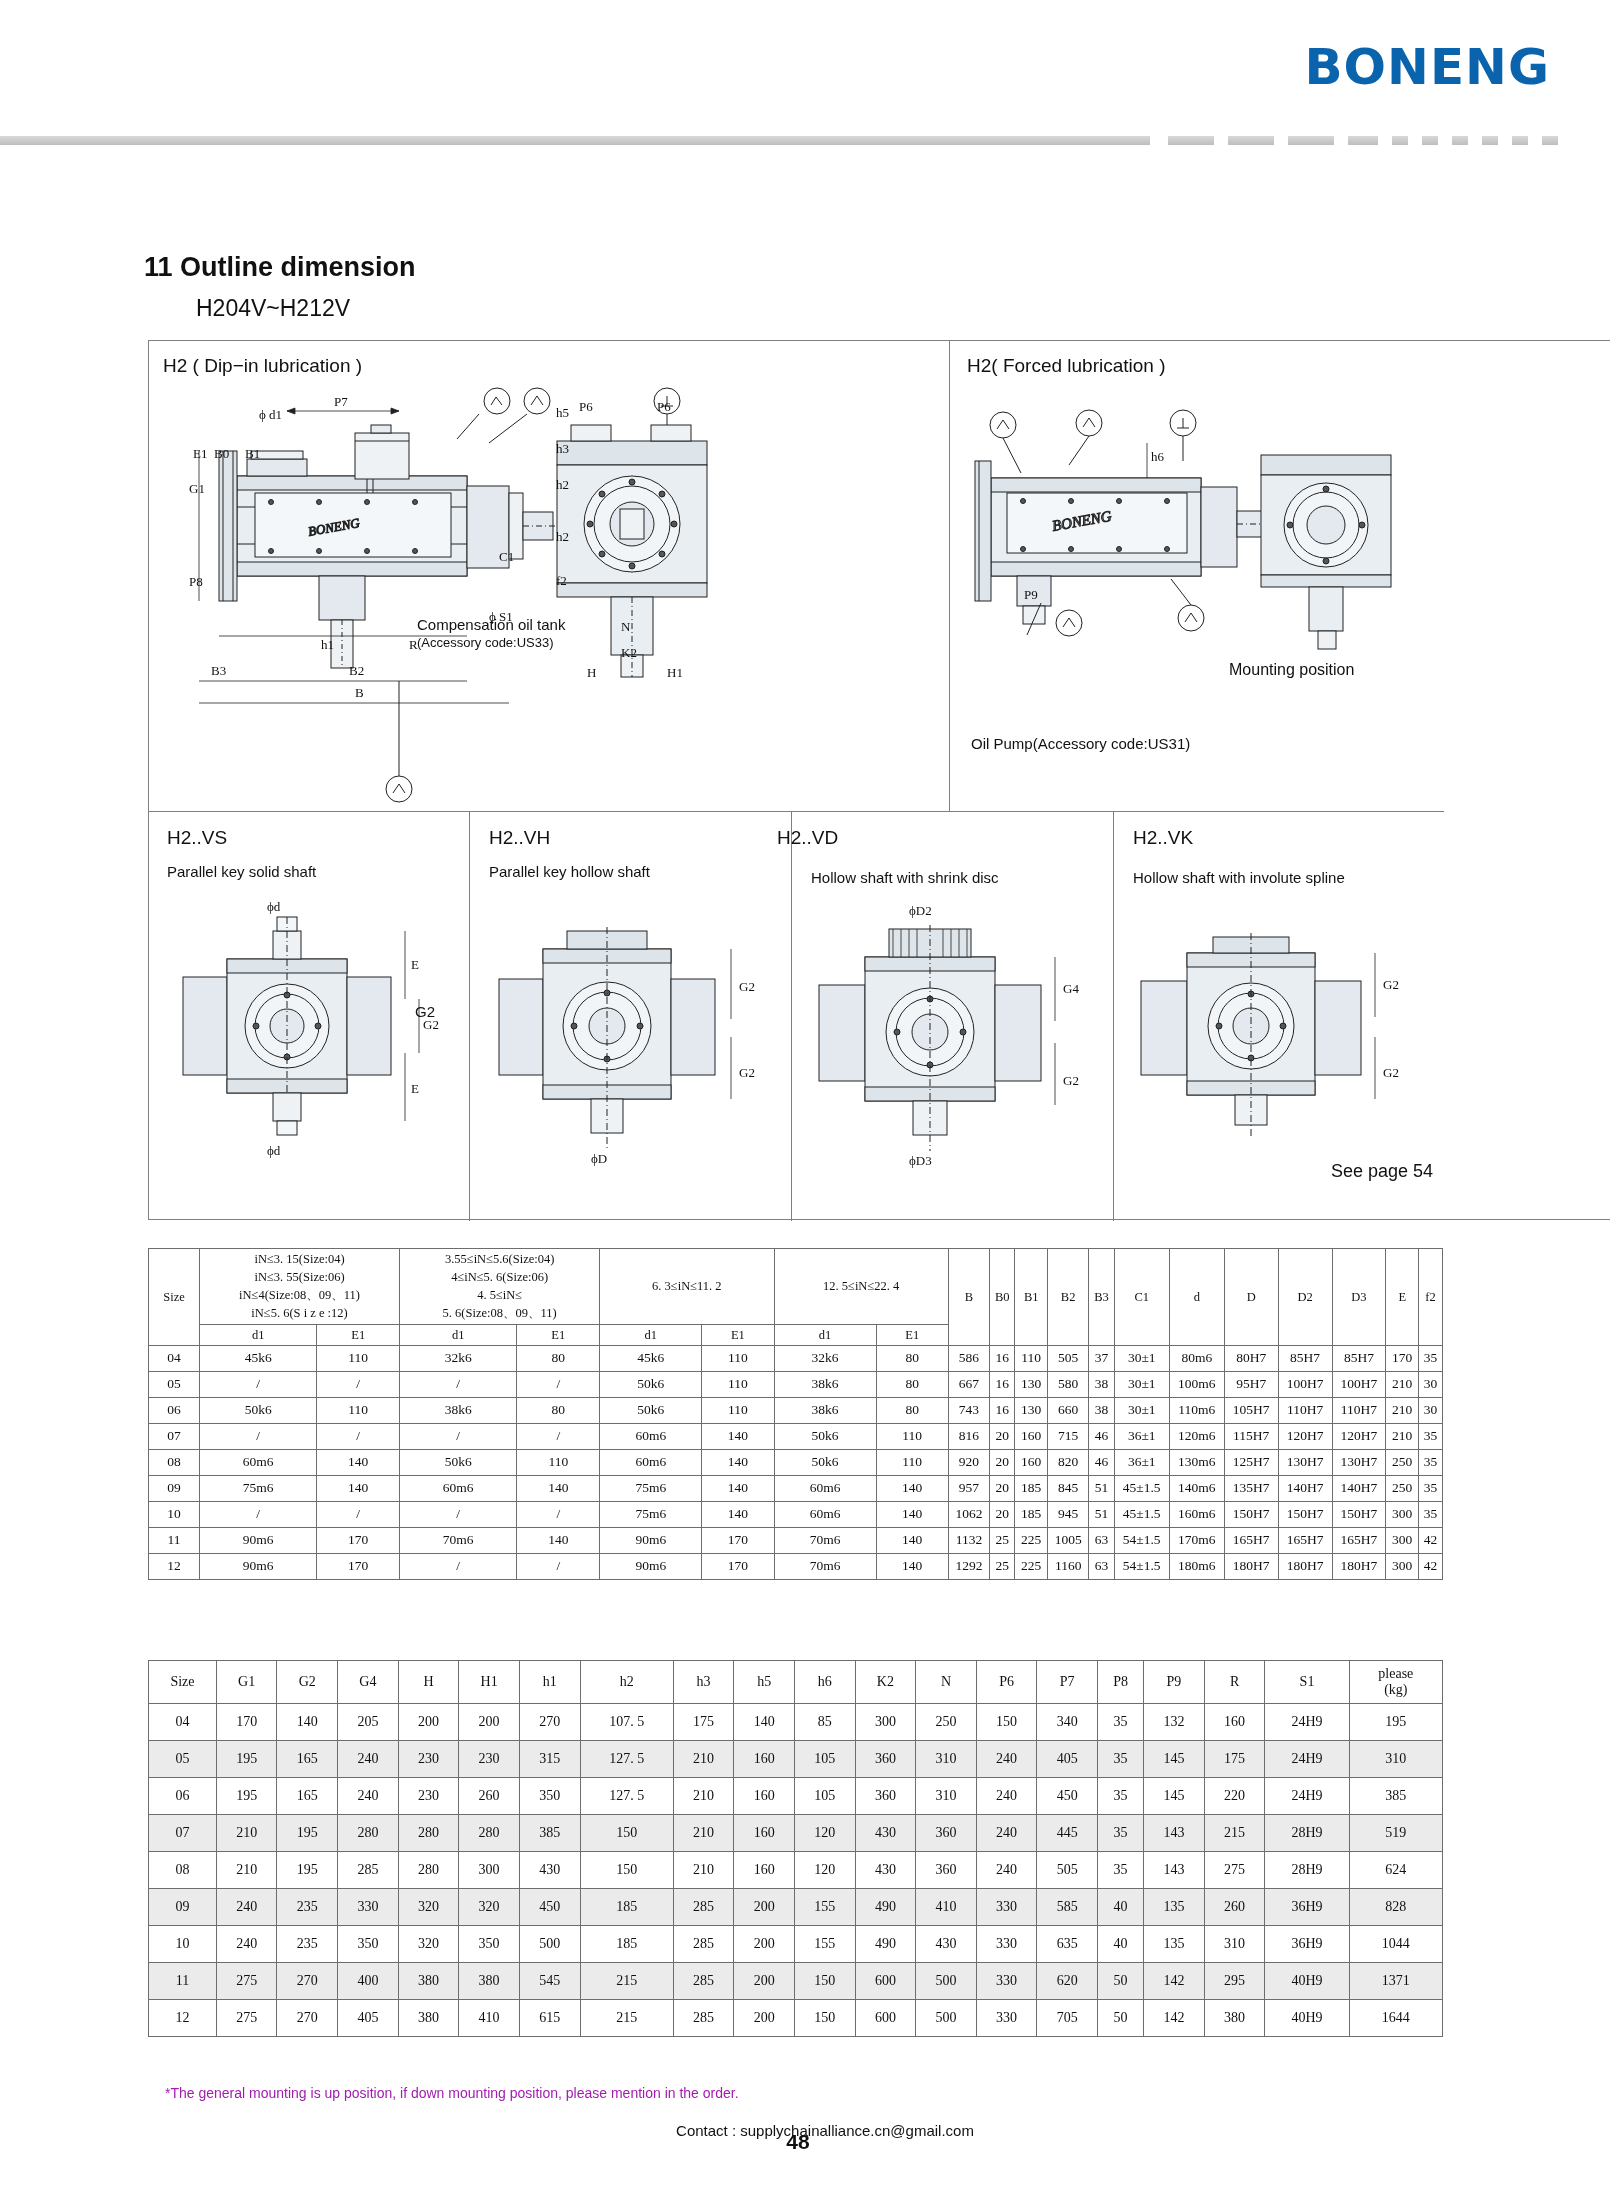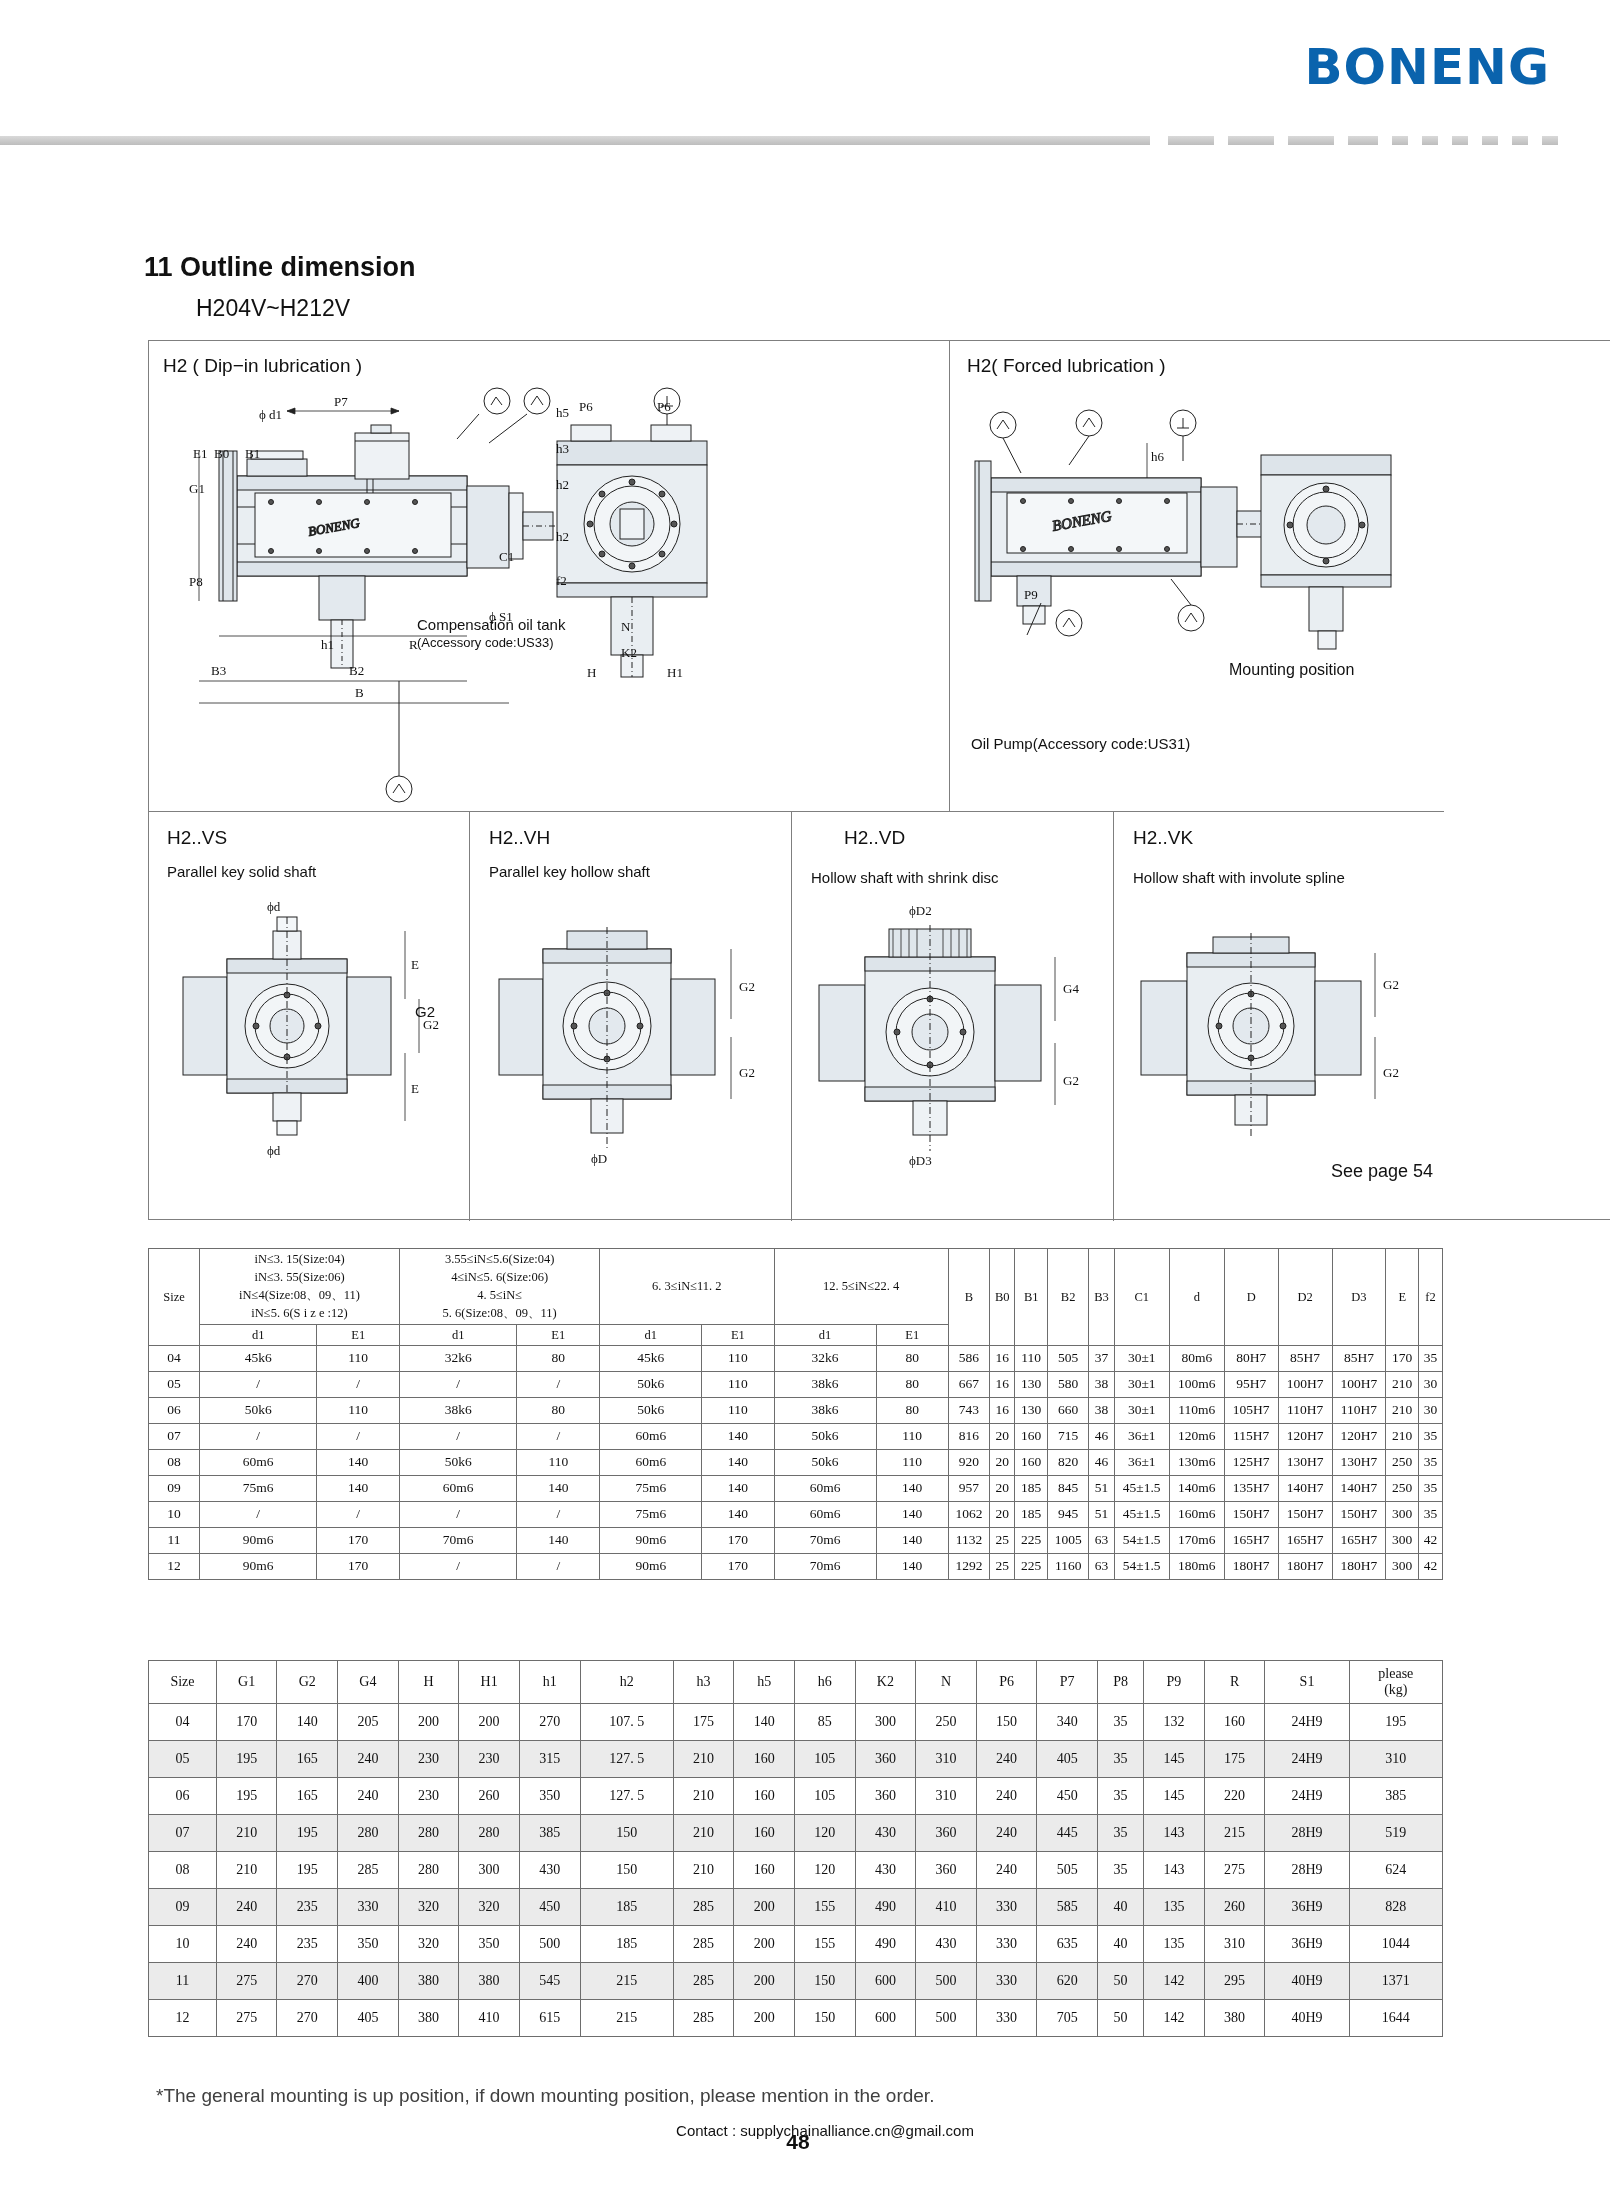--- a/index.html
+++ b/index.html
@@ -99,22 +99,22 @@
     color:#111;
     font-weight:normal;
   }
   table.t1 th { font-size:12.5px; line-height:1.45; }
   table.t1 td { height:23px; }
   table.t2 th { height:40px; font-size:14px;}
   table.t2 td { height:34px; font-size:14px;}
   table.t2 tr.alt td { background:#ebebeb; }
 
   .footnote {
-    position:absolute; left:156px; top:2085px;
-    font-size:19px; color:#404040;
+    position:absolute; left:165px; top:2085px;
+    font-size:14px; color:#a21caf;
   }
   .contact {
     position:absolute; left:0; top:2122px; width:1610px;
     text-align:center; font-size:15px; color:#111;padding-left:20px;
   }
   .pageno {
     position:absolute; left:0; top:2130px; width:1596px;
     text-align:center; font-size:21px; font-weight:bold; color:#111;
   }
 </style>
@@ -402,21 +402,21 @@
         <line x1="248" y1="150" x2="248" y2="212"></line>
       </g>
     </g>
     <g class="dim">
       <text x="108" y="276">ϕD</text>
       <text x="256" y="104">G2</text>
       <text x="256" y="190">G2</text>
     </g>
   </svg>
 
-  <div class="fig-label" style="left:695px; top:486px;">H2..VD</div>
+  <div class="fig-label" style="left:628px; top:486px;">H2..VD</div>
   <div class="fig-caption" style="left:662px; top:528px;">Hollow shaft with shrink disc</div>
   <svg style="position:absolute;left:656px;top:552px;" width="305" height="320" viewBox="0 0 305 320">
     <g stroke="#222" fill="none" stroke-width="1">
       <rect x="14" y="92" width="46" height="96" fill="#e3e9ee"></rect>
       <rect x="60" y="64" width="130" height="144" fill="#e9eef2"></rect>
       <rect x="60" y="64" width="130" height="14" fill="#dde4ea"></rect>
       <rect x="60" y="194" width="130" height="14" fill="#dde4ea"></rect>
 
       <rect x="84" y="36" width="82" height="28" fill="#dfe6eb"></rect>
       <g stroke-width="0.8">

